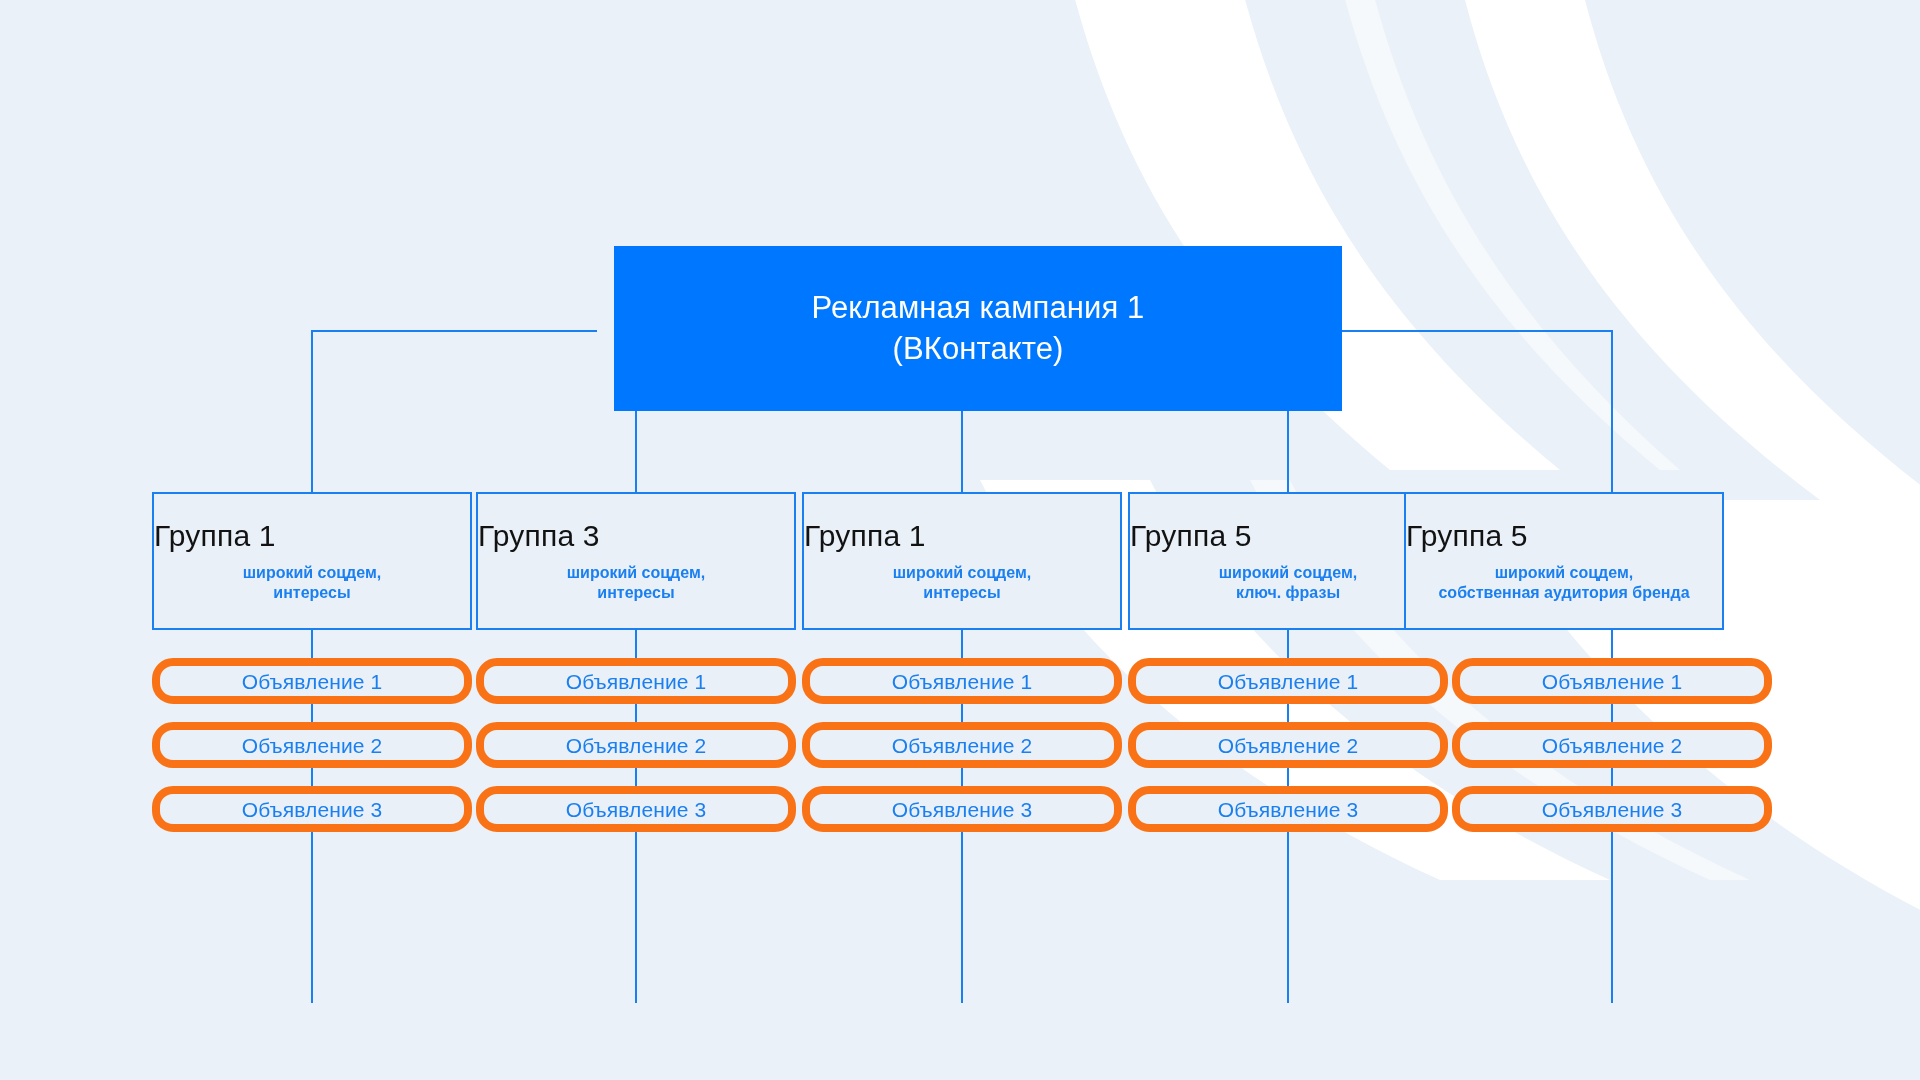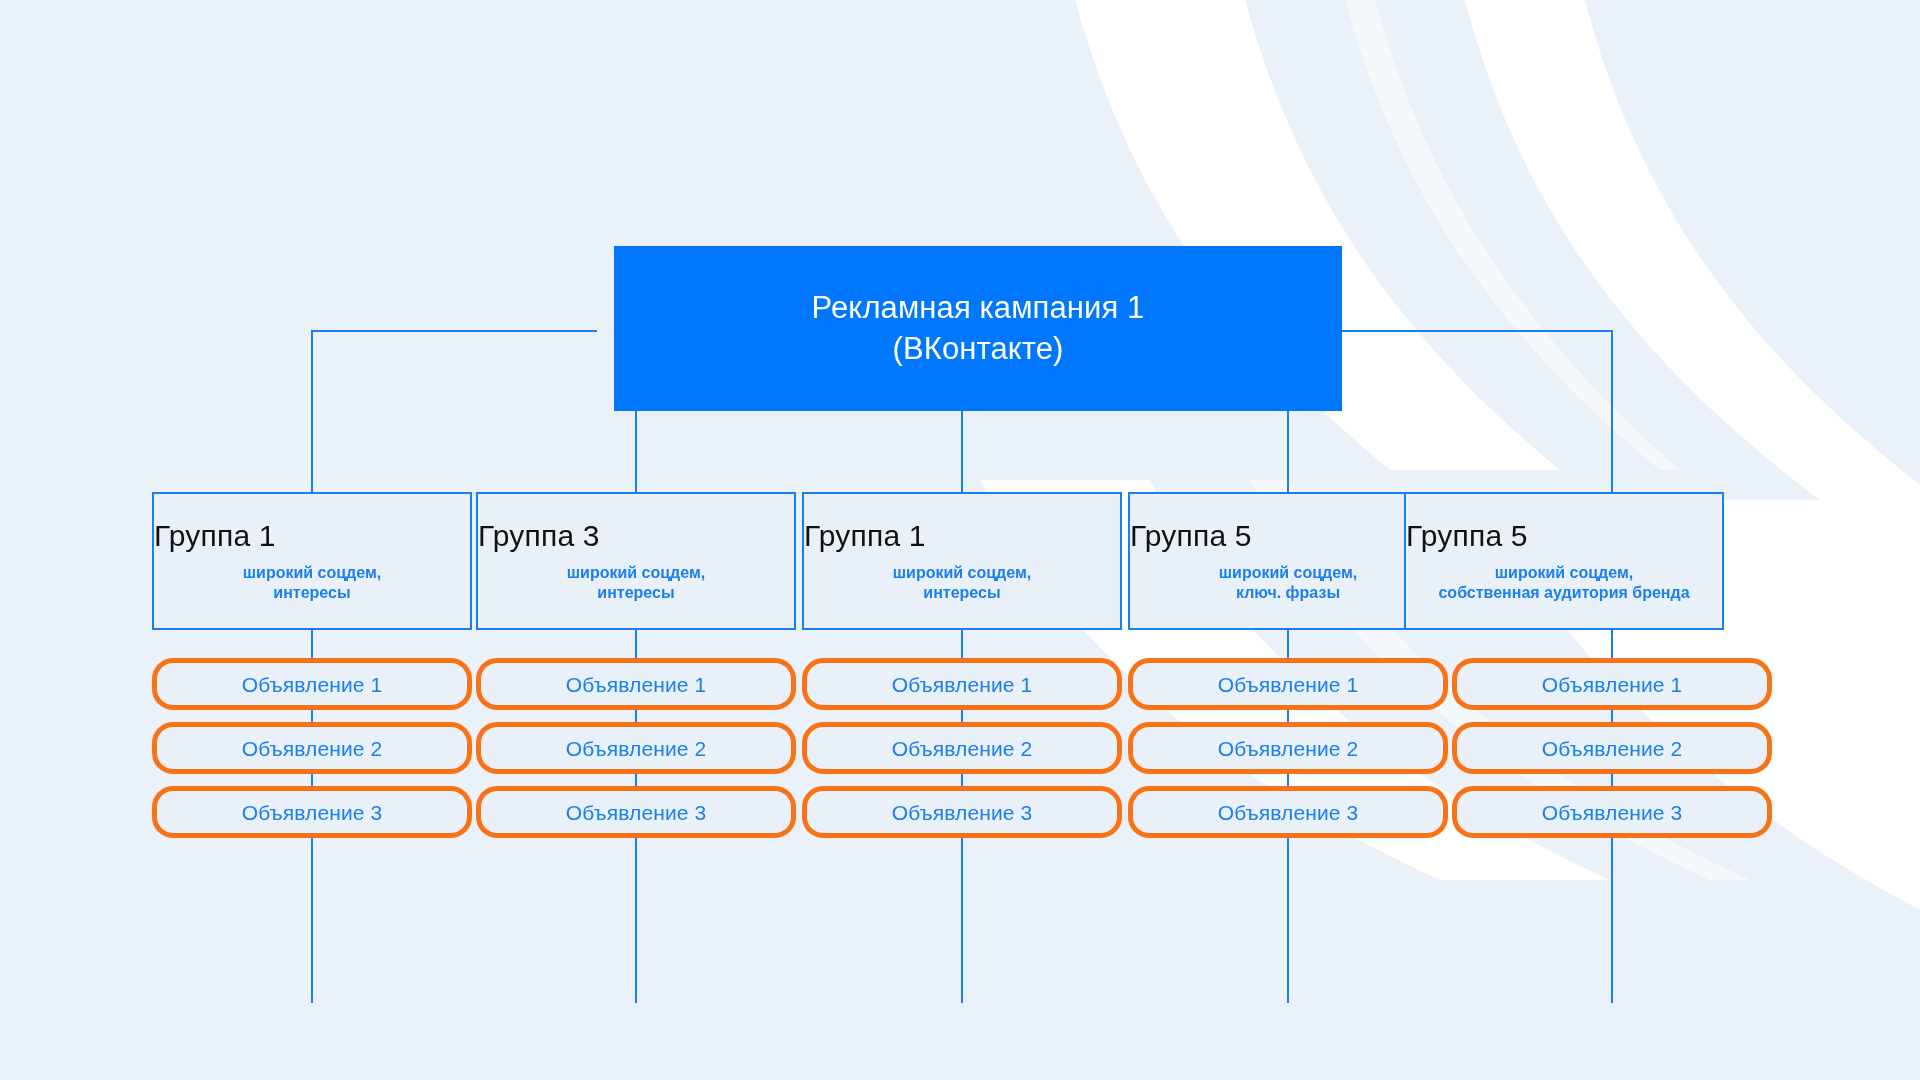--- a/index.html
+++ b/index.html
@@ -32,22 +32,22 @@
   .group-title{
     font-size:30px;font-weight:400;color:#121212;line-height:1.1;
     margin-bottom:11px;letter-spacing:.2px;
   }
   .group-sub{
     font-size:16px;font-weight:700;color:#1a7ff0;line-height:1.26;
     text-align:center;white-space:pre-line;padding:0 6px;
   }
 
   .pill{
-    position:absolute;width:320px;height:52px;
-    background:#e9f0f8;border:5px solid #f97316;border-radius:21px;
+    position:absolute;width:320px;height:46px;
+    background:#e9f0f8;border:8px solid #f97316;border-radius:21px;
     display:flex;align-items:center;justify-content:center;
     box-sizing:border-box;
   }
   .pill-label{
     font-size:21px;font-weight:400;color:#1a7ff0;letter-spacing:.1px;line-height:1;
   }
 </style>
 </head>
 <body>
 

